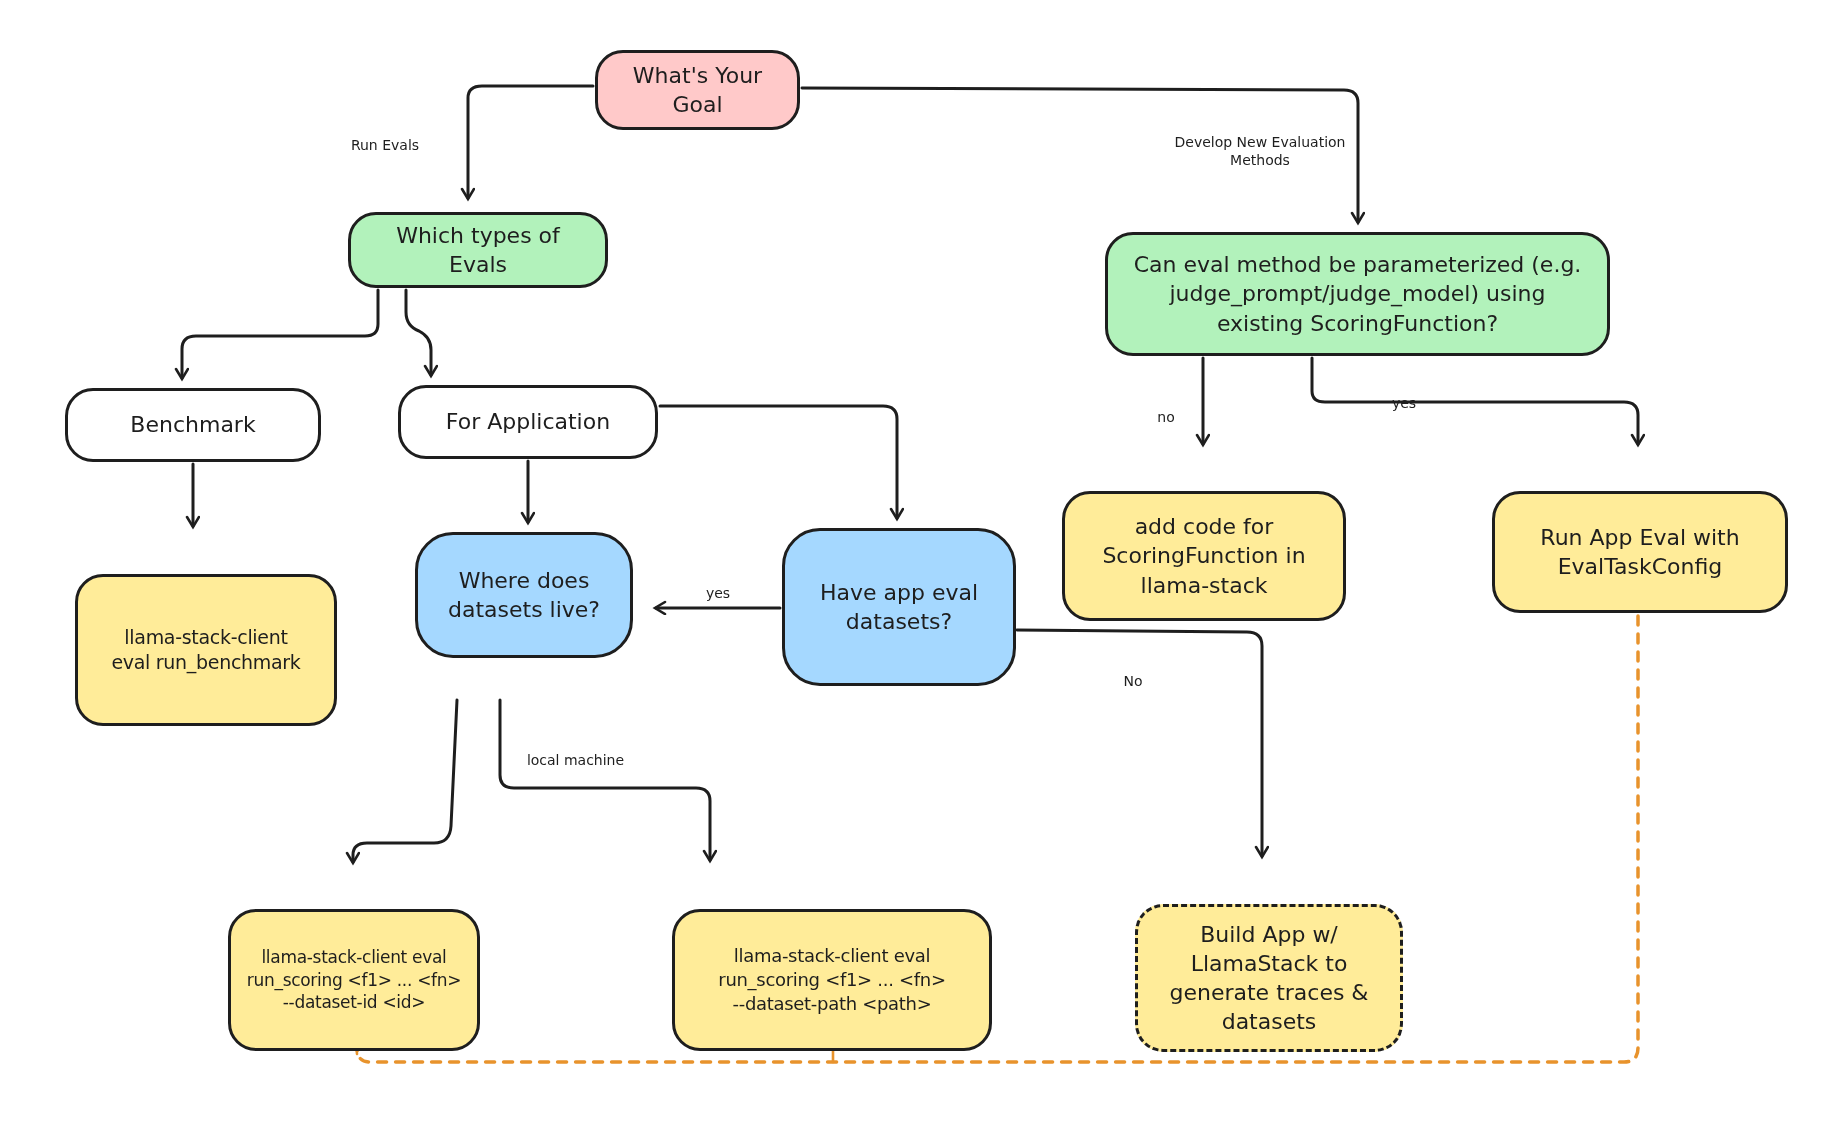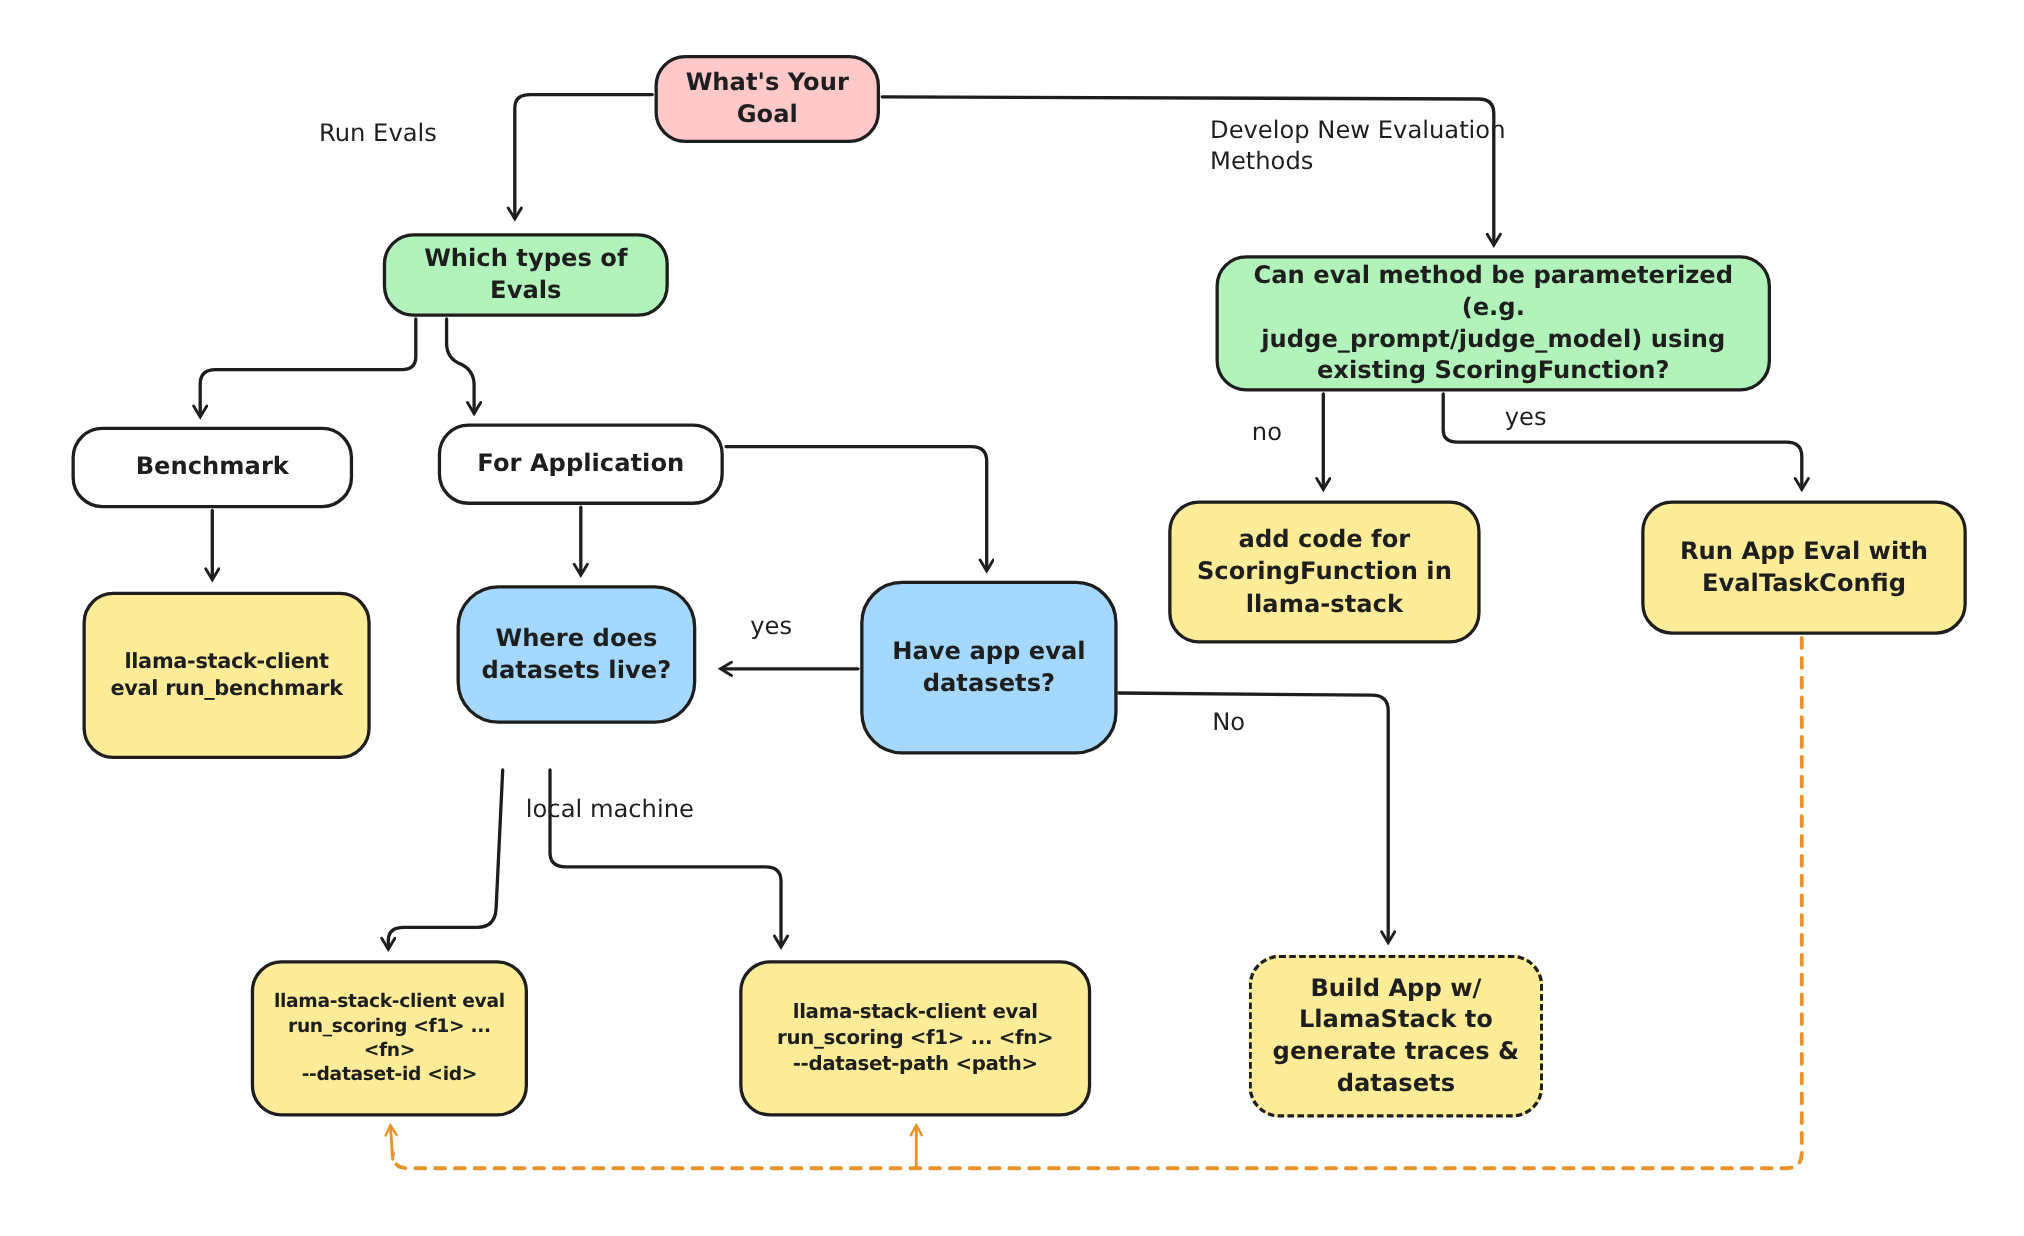--- a/index.html
+++ b/index.html
@@ -9,30 +9,30 @@
   }
   svg.edges{position:absolute;left:0;top:0;width:1840px;height:1124px;pointer-events:none;}
   .edge{stroke:var(--ink,#1e1e1e);stroke-width:3;fill:none;stroke-linecap:round;}
   .edge-orange{stroke:var(--orange,#e8932c);stroke-width:3.5;fill:none;stroke-linecap:round;stroke-dasharray:9 9;}
   .edge-orange-stub{stroke:var(--orange,#e8932c);stroke-width:2.6;fill:none;stroke-linecap:round;}
   .node{
     position:absolute;display:flex;align-items:center;justify-content:center;text-align:center;
     border:3px solid var(--ink,#1e1e1e);border-radius:28px;background:#fff;
     font-size:22px;line-height:1.32;padding:6px 14px;box-sizing:border-box;
   }
-  .node span{white-space:pre-line;font-weight:bold;}
+  .node span{white-space:pre-line;}
   .pink{background:var(--pink,#ffc9c9);}
   .green{background:var(--green,#b2f2bb);}
-  .yellow{background:var(--yellow,#ffec99);}
+  .yellow{background:var(--yellow,#ffec99);margin-top:36px;}
   .blue{background:var(--blue,#a5d8ff);border-radius:38px;}
   .code{font-size:17px;letter-spacing:-0.3px;padding:6px 8px;}
   .dashed{border-style:dashed;justify-content:center;}
   .edge-label{
-    position:absolute;text-align:left;font-size:22px;line-height:1.3;
-    white-space:pre-line;color:var(--ink,#1e1e1e);
+    position:absolute;text-align:center;font-size:14px;line-height:1.3;
+    white-space:pre-line;color:var(--ink,#1e1e1e);margin-top:28px;
   }
 </style>
 </head>
 <body>
 
 <div class="canvas">
 
   <svg class="edges">
     <defs>
       <marker id="vee" markerWidth="16" markerHeight="16" refX="11" refY="7" orient="auto" markerUnits="userSpaceOnUse">

